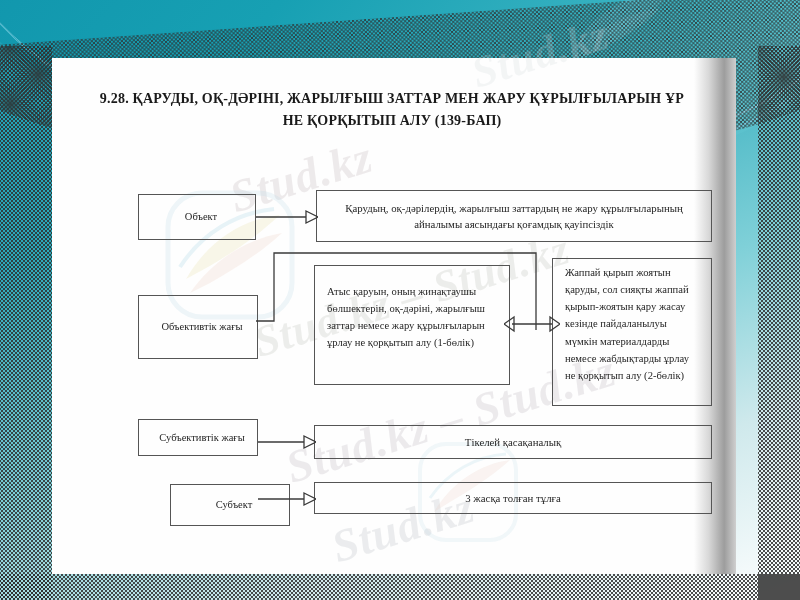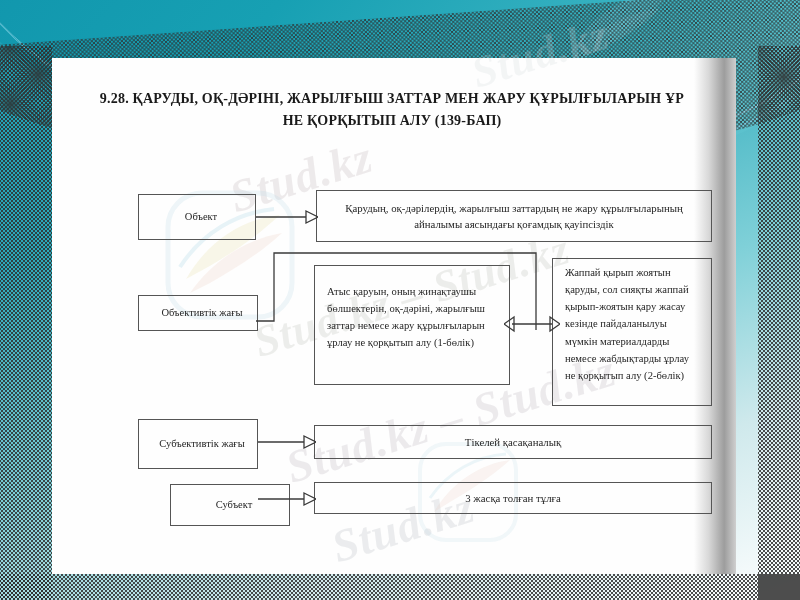--- a/index.html
+++ b/index.html
@@ -100,24 +100,24 @@
   }
   .box.left{font-size:10.5px;line-height:1.45;}
   .box.wide{font-size:10.8px;line-height:1.5;padding:4px 10px;}
   .box.para{
     font-size:10.6px;line-height:1.62;text-align:left;
     justify-content:flex-start;padding:8px 10px 24px 12px;
   }
   
   #box-obj-label      {left:138px;top:194px;width:118px;height:46px;}
   #box-obj-value      {left:316px;top:190px;width:396px;height:52px;}
-  #box-objside-label  {left:138px;top:295px;width:120px;height:36px;}
+  #box-objside-label  {left:138px;top:295px;width:120px;height:64px;}
   #box-objside-part1  {left:314px;top:265px;width:196px;height:120px;}
   #box-objside-part2  {left:552px;top:258px;width:160px;height:148px;}
-  #box-subjside-label {left:138px;top:419px;width:120px;height:50px;}
+  #box-subjside-label {left:138px;top:419px;width:120px;height:37px;}
   #box-subjside-value {left:314px;top:425px;width:398px;height:34px;}
   #box-subject-label  {left:138px;top:484px;width:120px;height:42px;margin-left:32px;}
   #box-subject-value  {left:314px;top:482px;width:398px;height:32px;}
   
   .conn{position:absolute;pointer-events:none;}
   svg.conn line,svg.conn path{stroke:#3a3a3a;stroke-width:1.3;fill:none;}
 </style>
 </head>
 <body>
 

